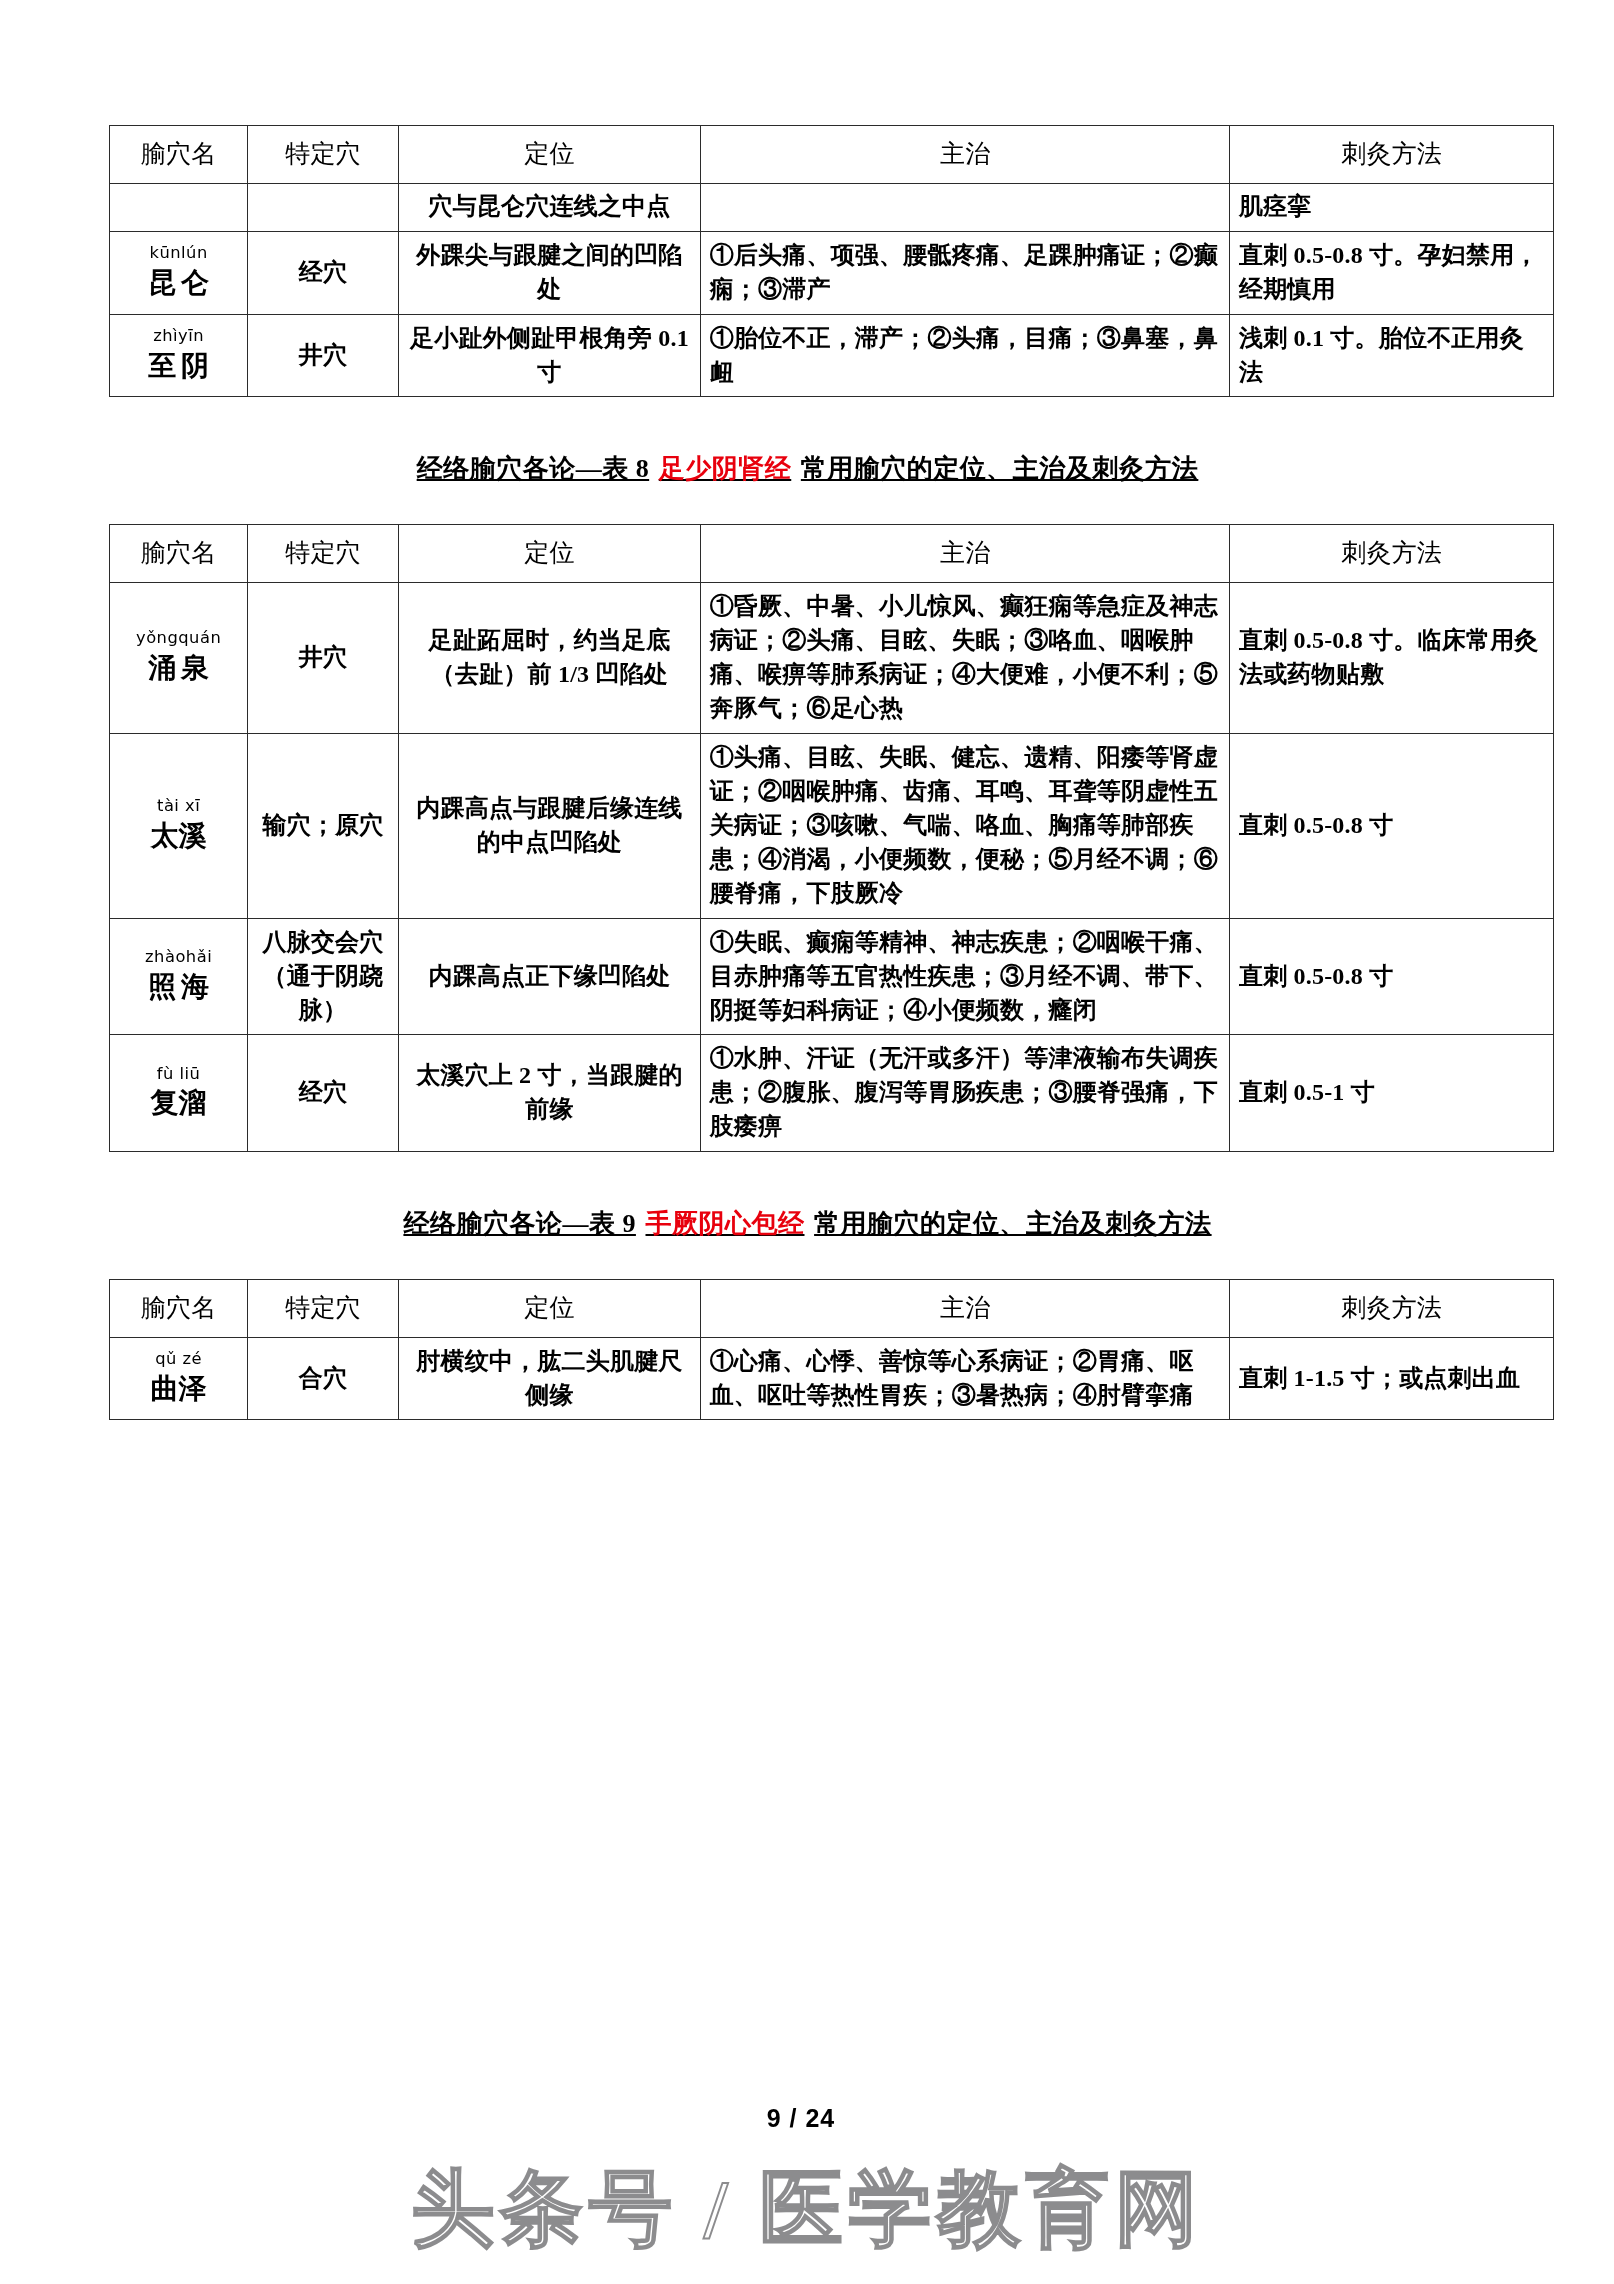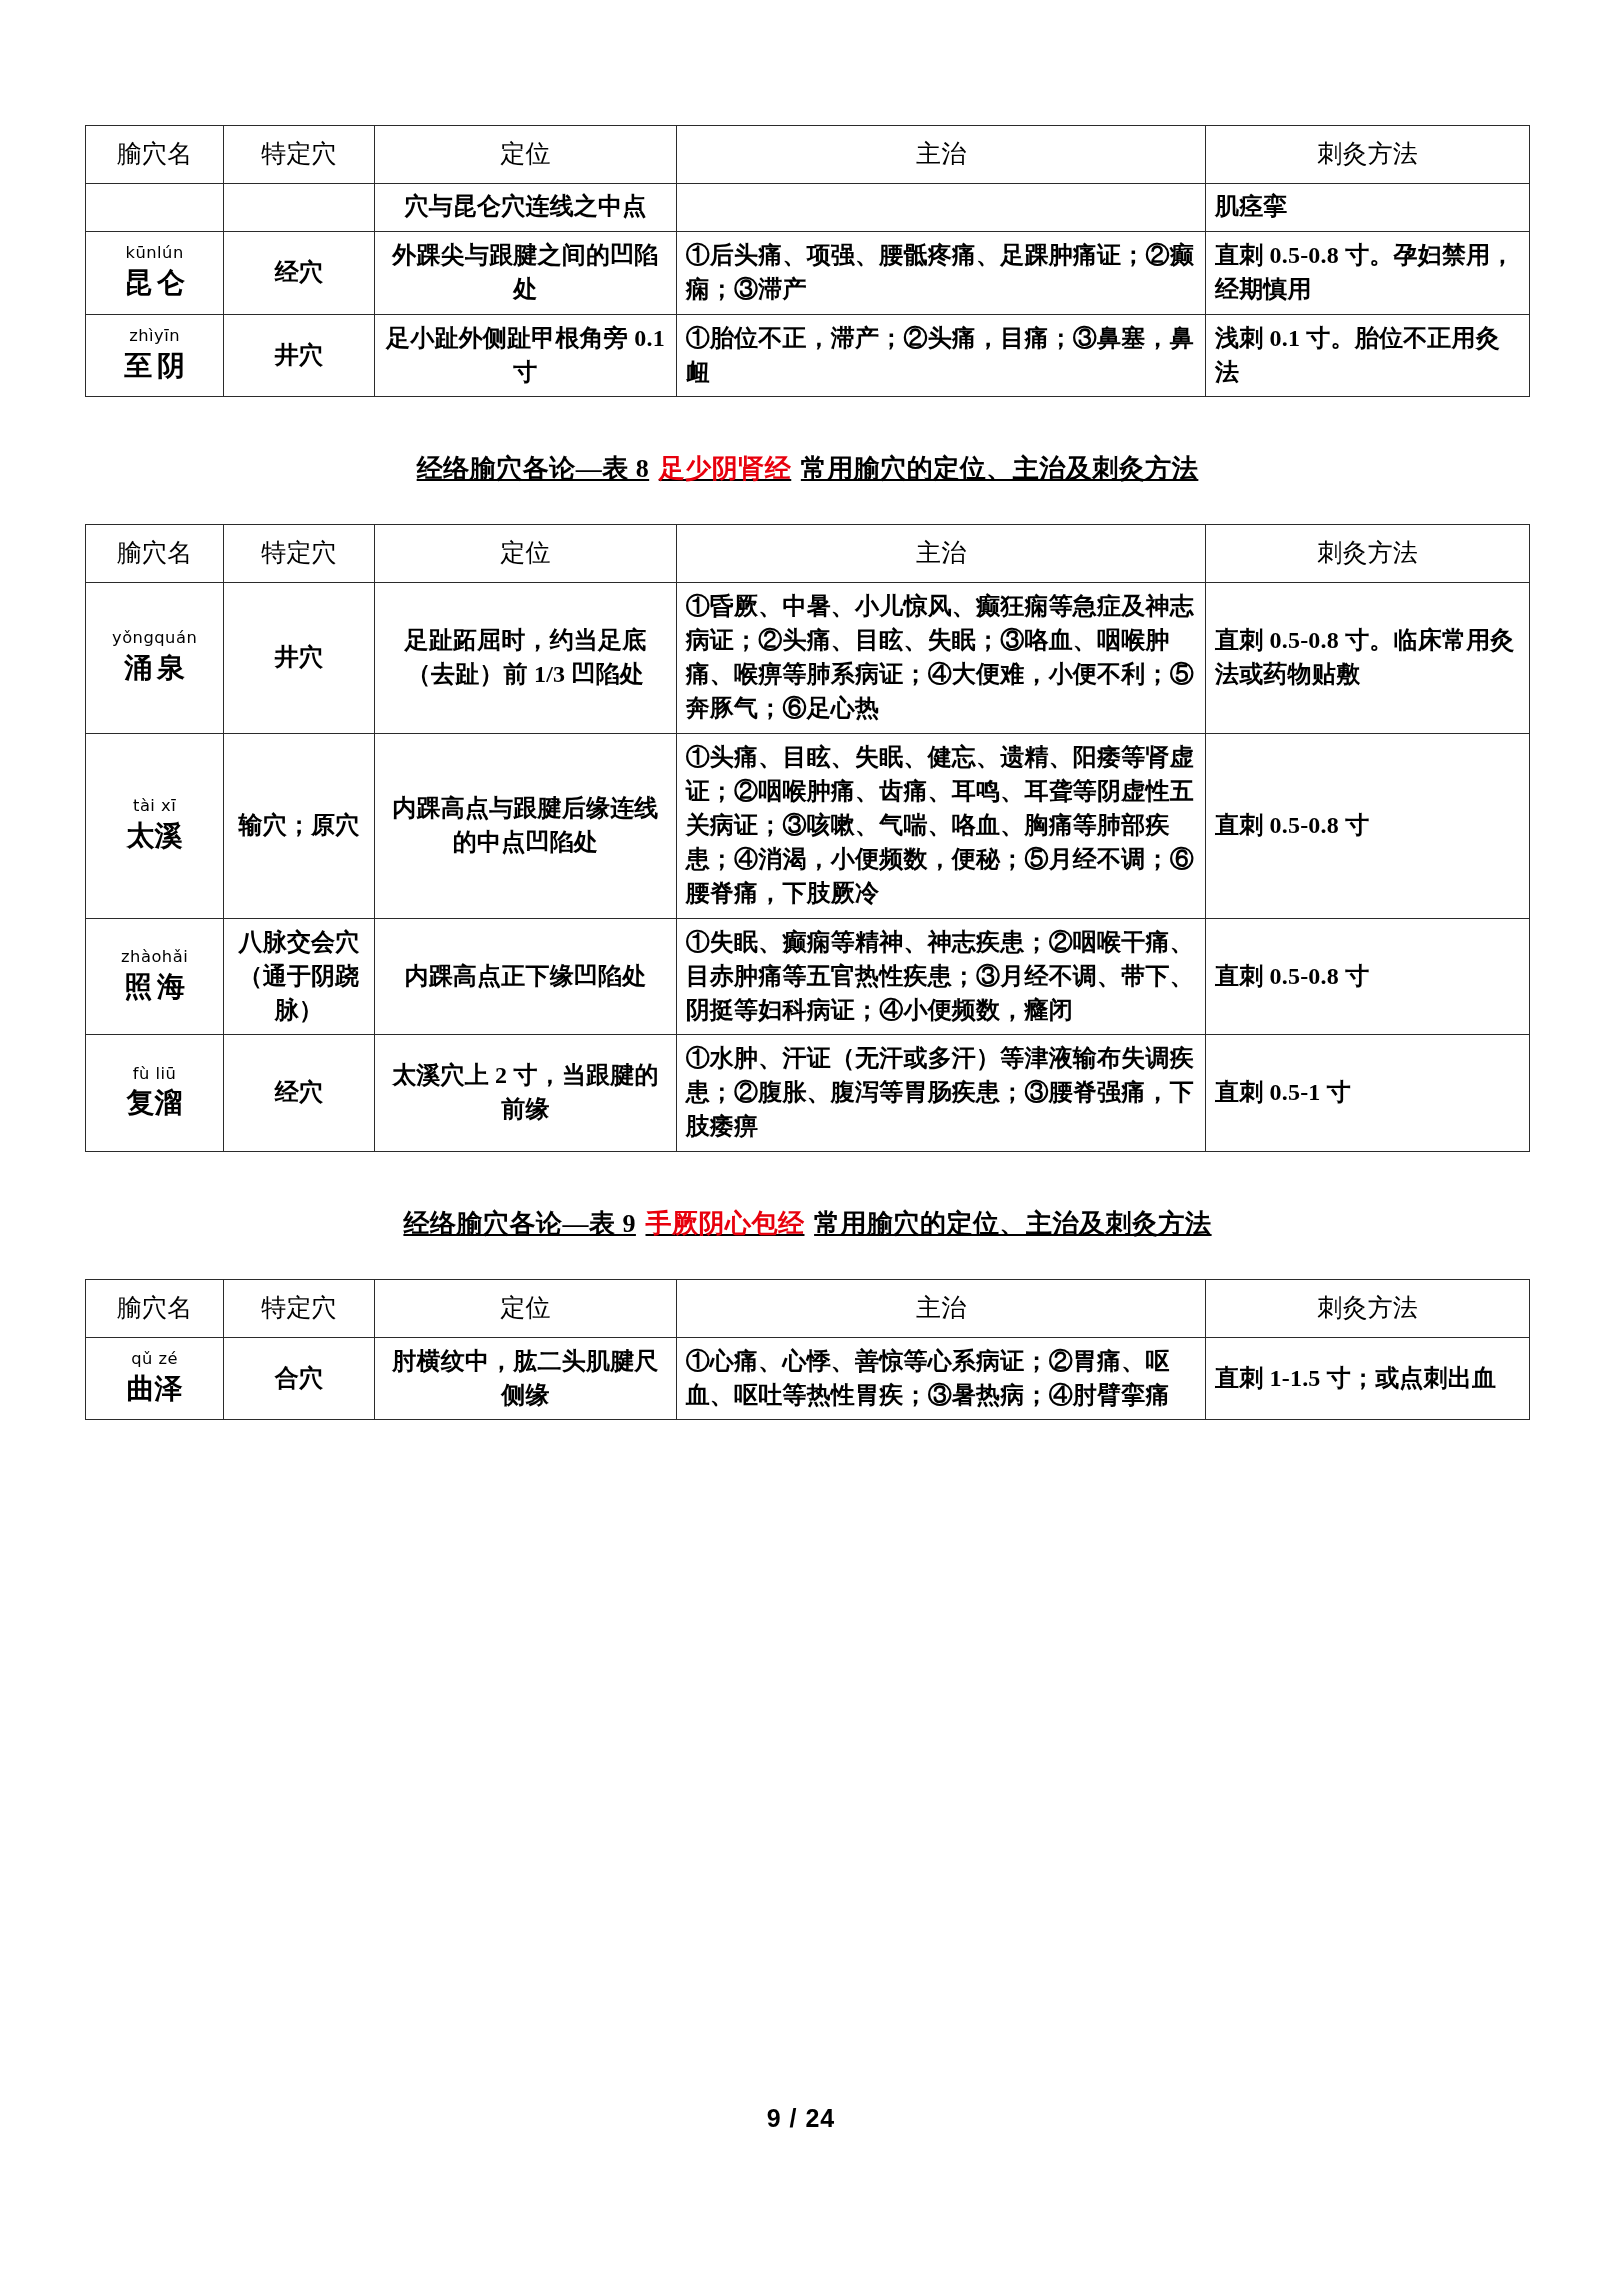--- a/index.html
+++ b/index.html
@@ -14,21 +14,21 @@
     color: #000000;
     position: relative;
     overflow: hidden;
   }
 
   .page {
     position: relative;
     width: 1615px;
     height: 1761px;
     box-sizing: border-box;
-    padding: 0 85px;
+    padding: 0 109px;
   }
 
   
   table.tbl {
     border-collapse: collapse;
     width: 1445px;
     table-layout: fixed;
     background: #fff;
   }
   table.tbl td, table.tbl th {
@@ -290,15 +290,16 @@
         </td>
         <td class="c-spec">合穴</td>
         <td class="c-loc">肘横纹中，肱二头肌腱尺侧缘</td>
         <td class="c-ind">①心痛、心悸、善惊等心系病证；②胃痛、呕血、呕吐等热性胃疾；③暑热病；④肘臂挛痛</td>
         <td class="c-method">直刺 1-1.5 寸；或点刺出血</td>
       </tr>
     </tbody>
   </table>
 
   <div class="pagenum">9 / 24</div>
+  <div class="watermark">头条号 / 医学教育网</div>
 
 </div>
 
 
 </body></html>

